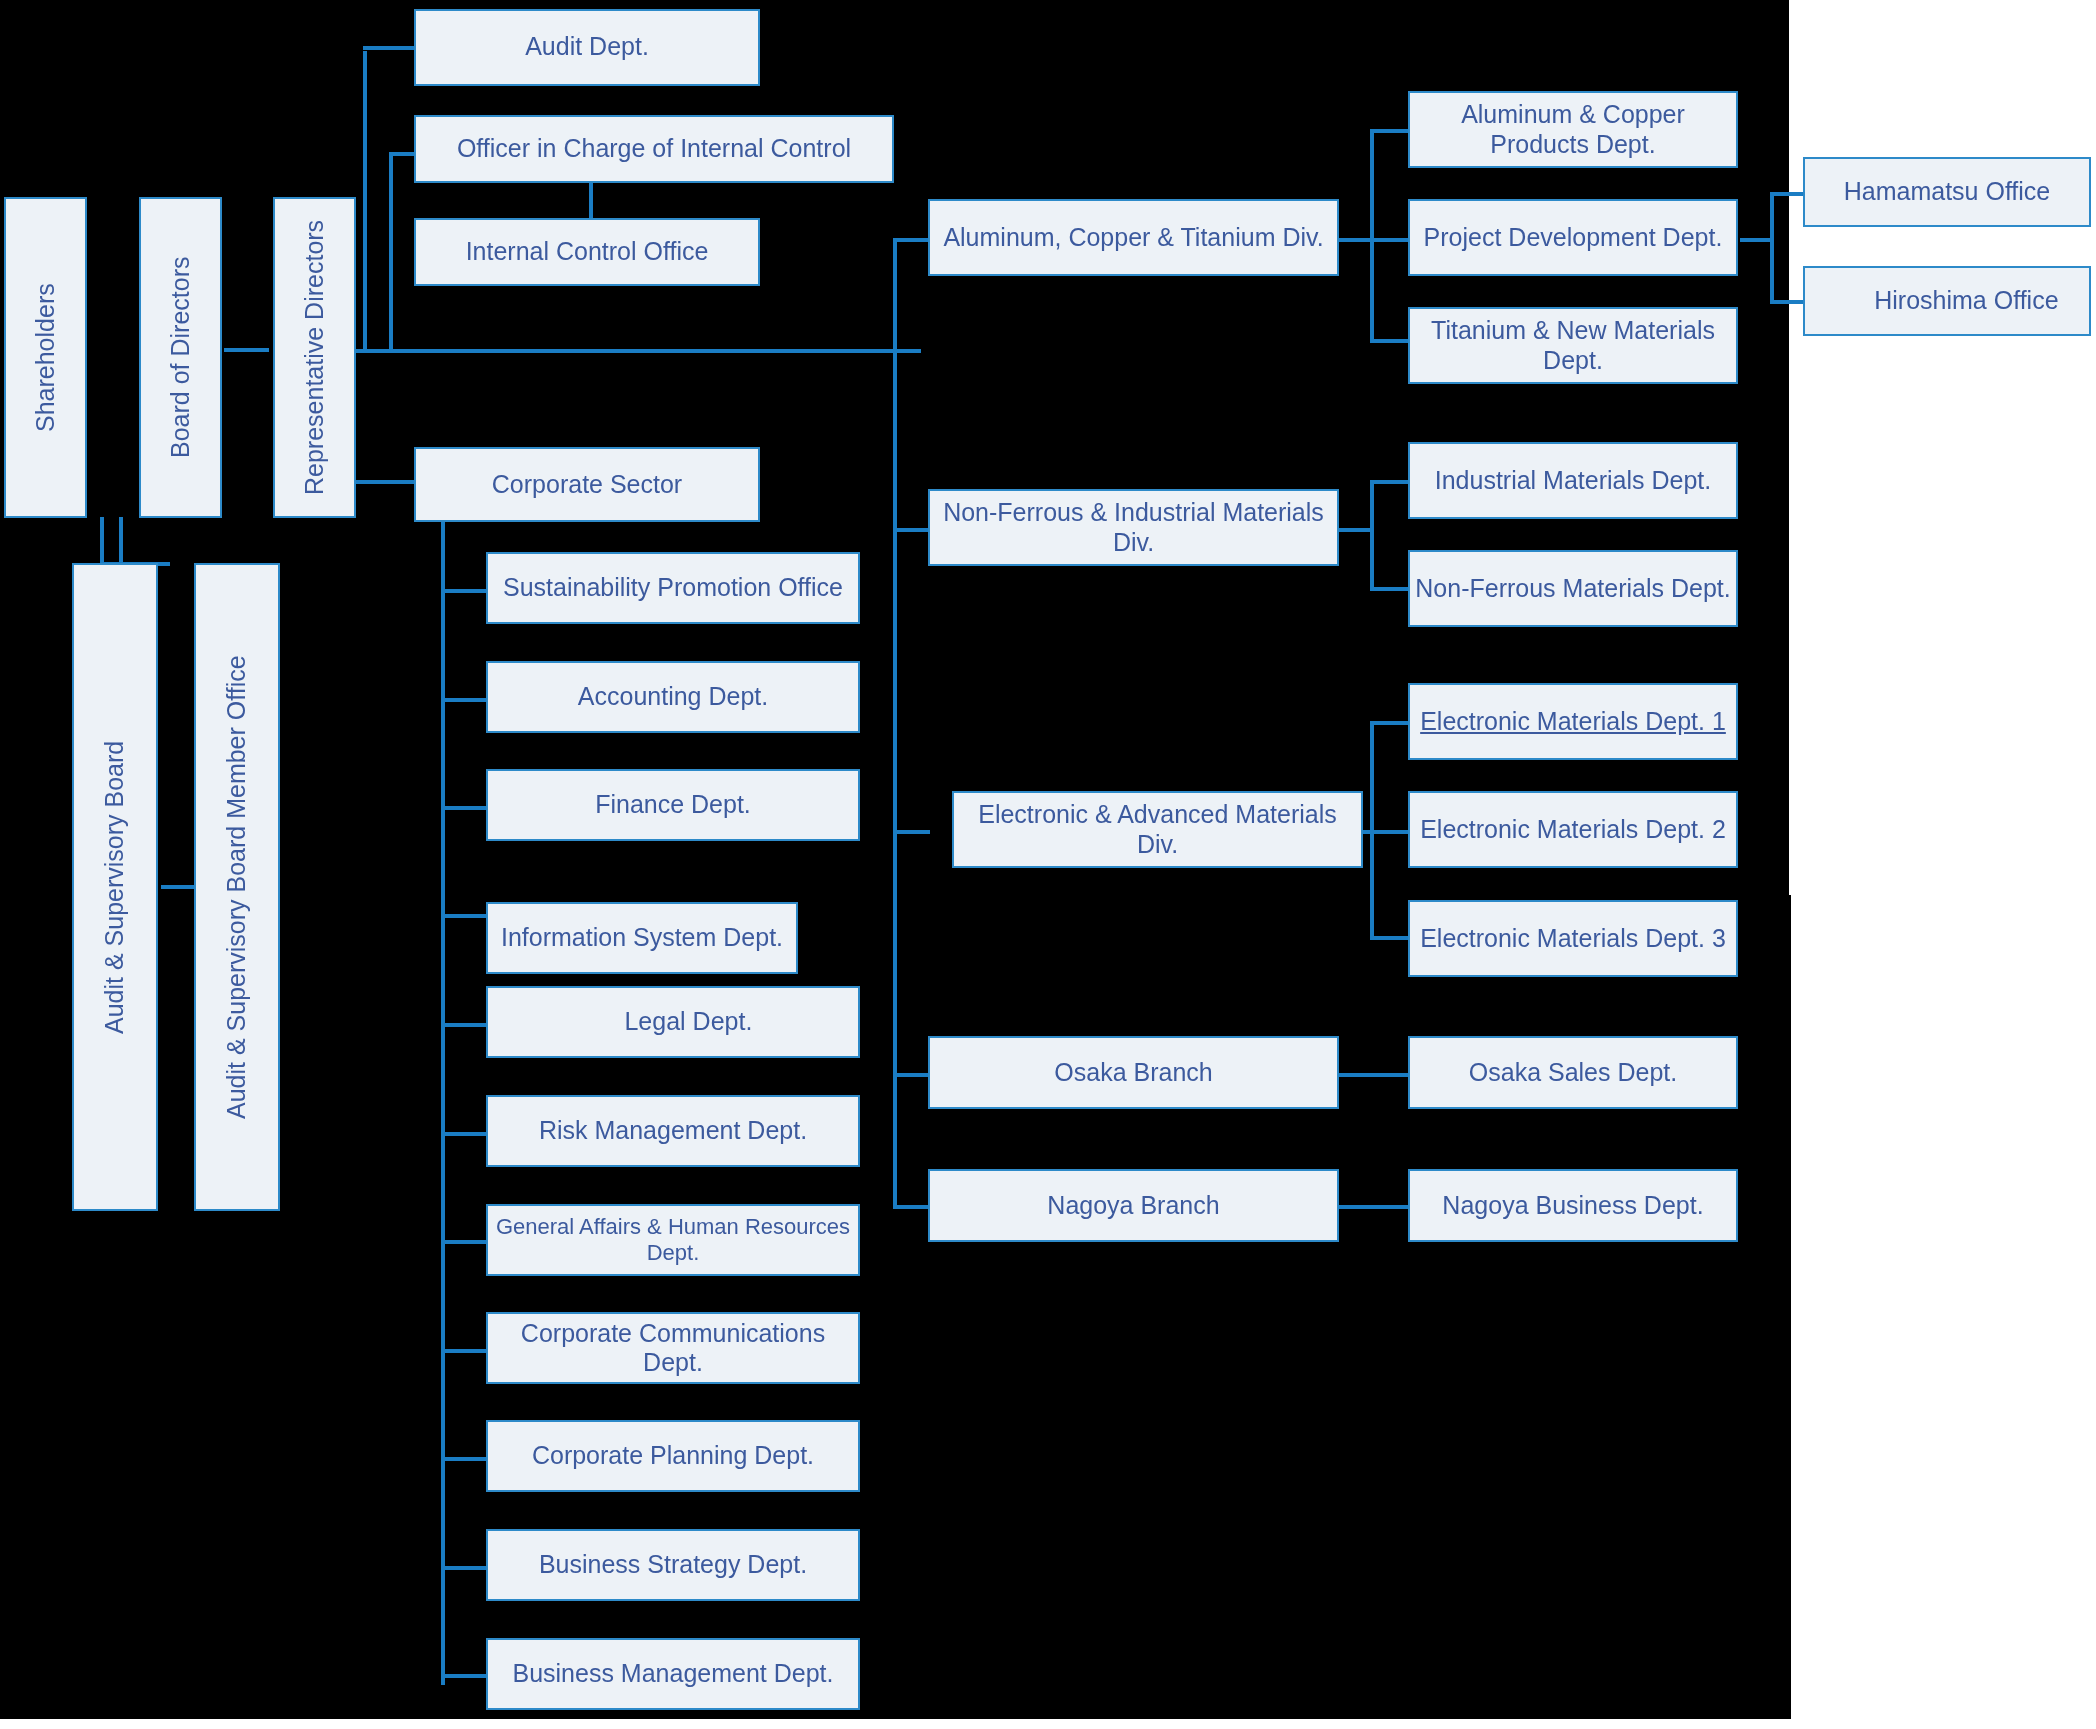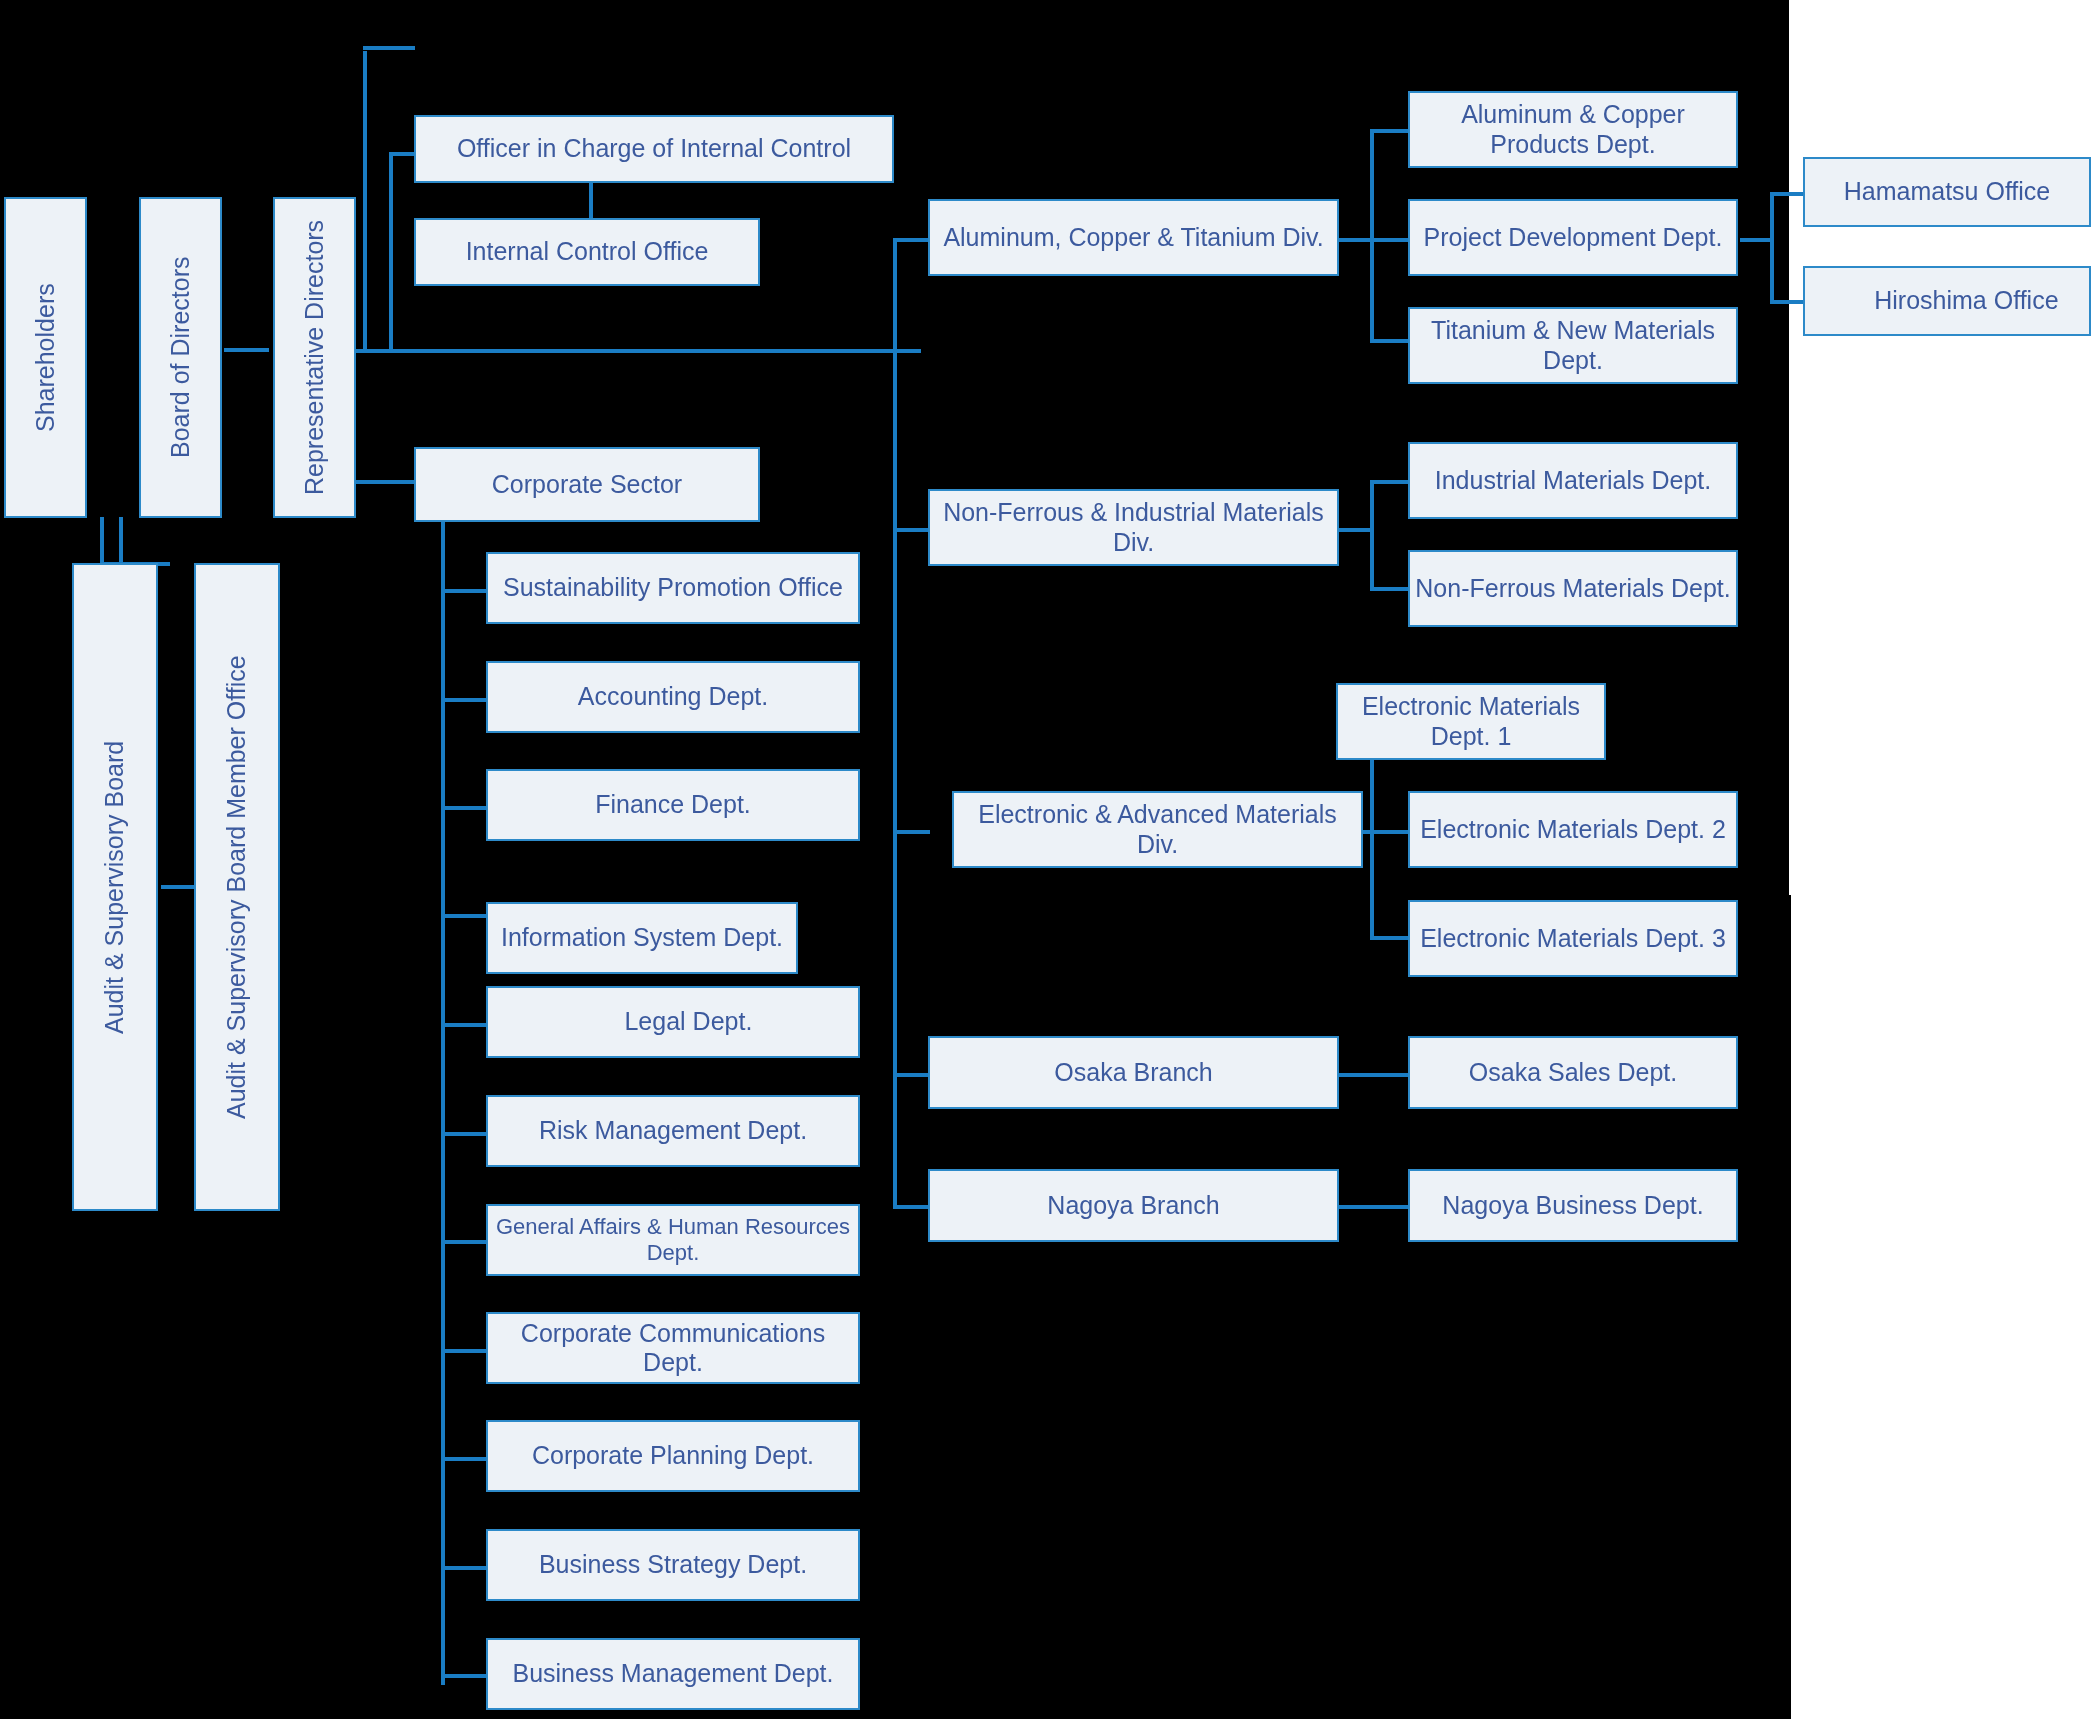--- a/index.html
+++ b/index.html
@@ -136,20 +136,23 @@
   </div>
 
   <div class="node vert" style="left:72px; top:563px; width:86px; height:648px;">
     <span>Audit &amp; Supervisory Board</span>
   </div>
 
   <div class="node vert" style="left:194px; top:563px; width:86px; height:648px;">
     <span>Audit &amp; Supervisory Board Member Office</span>
   </div>
 
+  <div class="node" style="left:414px; top:8.7px; width:346px; height:77px;">
+    <span>Audit Dept.</span>
+  </div>
 
   <div class="node" style="left:414px; top:115px; width:480px; height:68px;">
     <span>Officer in Charge of Internal Control</span>
   </div>
 
   <div class="node" style="left:414px; top:218px; width:346px; height:68px;">
     <span>Internal Control Office</span>
   </div>
 
   <div class="node" style="left:486px; top:552px; width:374px; height:72px;">
@@ -224,21 +227,21 @@
     <span>Hiroshima Office</span>
   </div>
 
   <div class="node" style="left:1408px; top:442px; width:330px; height:77px;">
     <span>Industrial Materials Dept.</span>
   </div>
   <div class="node" style="left:1408px; top:550px; width:330px; height:77px;">
     <span>Non-Ferrous Materials Dept.</span>
   </div>
 
-  <div class="node" style="left:1336px; top:683px; width:270px; height:77px;">
+  <div class="node" style="left:1408px; top:683px; width:330px; height:77px;text-decoration:underline;">
     <span>Electronic Materials Dept. 1</span>
   </div>
   <div class="node" style="left:1408px; top:791px; width:330px; height:77px;">
     <span>Electronic Materials Dept. 2</span>
   </div>
   <div class="node" style="left:1408px; top:900px; width:330px; height:77px;">
     <span>Electronic Materials Dept. 3</span>
   </div>
 
   <div class="node" style="left:1408px; top:1036px; width:330px; height:73px;">

